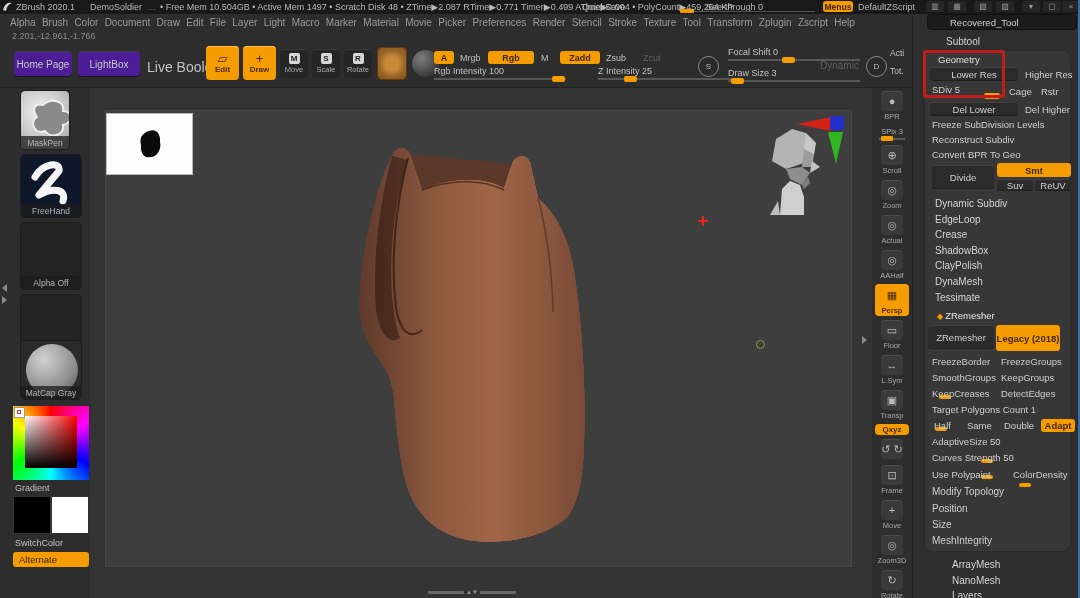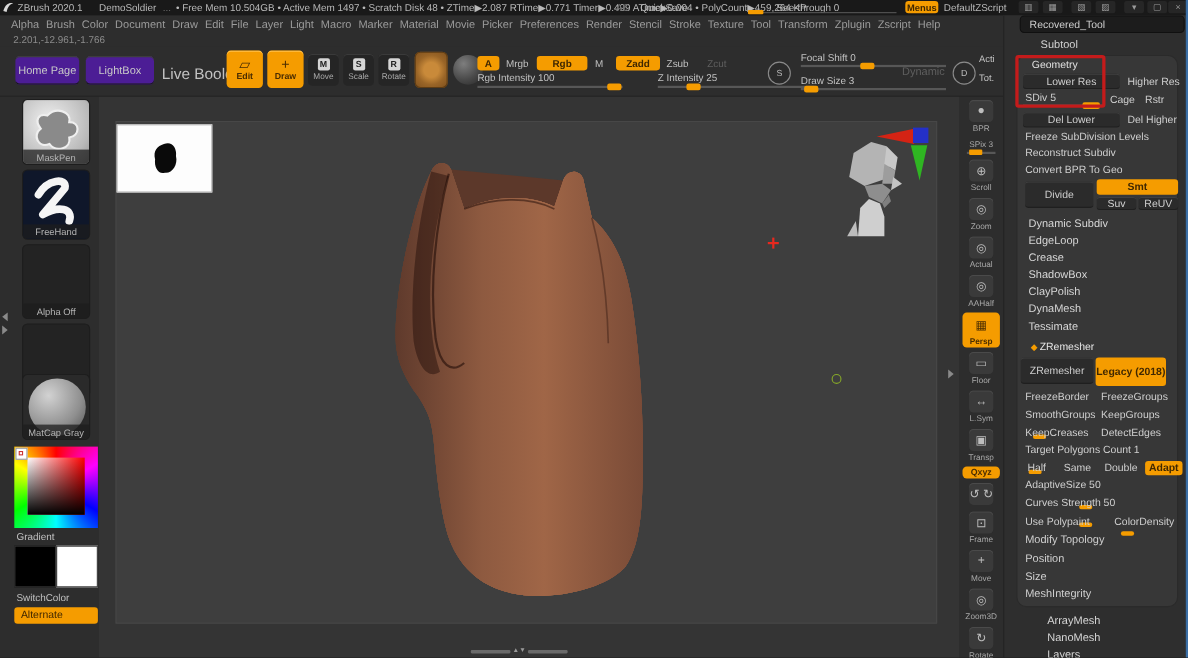--- a/index.html
+++ b/index.html
@@ -49,21 +49,21 @@
   .rs-label{font-size:7.5px;color:#a8a8a8;margin-top:1px;white-space:nowrap;}
   .rs-item.active{background:#f59c00;}
   .rs-item.active .rs-ic{background:transparent;color:#4a2d00;box-shadow:none;}
   .rs-item.active .rs-label{color:#4a2d00;font-weight:bold;}
   .rs-item.chip{background:#f59c00;padding:1px 2px;}
   .rs-item.chip .rs-label{color:#4a2d00;font-weight:bold;font-size:8px;margin:0;}
   .rs-slider{position:relative;width:26px;height:2px;background:#575757;margin-top:2px;}
   .rs-slider i{position:absolute;left:2px;top:-2px;width:12px;height:5px;background:#f59c00;border-radius:1px;}
   
   .toolpanel{left:912px;top:14px;width:168px;height:584px;background:#2e2e2e;border-left:1px solid #242424;}
-  .recovered{position:absolute;left:14px;top:0px;width:150px;height:16px;background:#1c1c1c;border:1px solid #101010;border-radius:4px;color:#cfcfcf;font-size:9.5px;display:flex;align-items:center;padding-left:8px;}
+  .recovered{position:absolute;left:14px;top:0px;width:150px;height:16px;background:#1c1c1c;border:1px solid #101010;border-radius:4px;color:#cfcfcf;font-size:9.5px;display:flex;align-items:center;padding-left:22px;}
   .subtool-h{position:absolute;left:33px;top:22px;font-size:10px;color:#d2d2d2;}
   .groupbox{position:absolute;left:11px;top:36px;width:147px;height:502px;background:#373737;border:1px solid #2a2a2a;border-radius:9px;}
   .p{position:absolute;font-size:9.5px;white-space:nowrap;color:#cfcfcf;}
   .pbtn{position:absolute;background:#2b2b2b;border-radius:3px;color:#cfcfcf;font-size:9.5px;display:flex;align-items:center;justify-content:center;box-shadow:inset 0 1px 0 #404040,inset 0 -1px 0 #1f1f1f;white-space:nowrap;}
   .pchip{position:absolute;background:#f59c00;border-radius:3px;color:#402800;font-size:9.5px;font-weight:bold;display:flex;align-items:center;justify-content:center;white-space:nowrap;}
   .red-box{position:absolute;border:3px solid #c41b1b;border-radius:3px;}
   .sec-list .p-sec{height:15.6px;font-size:10px;color:#d6d6d6;padding-left:3px;}
   .p-sec{white-space:nowrap;}
   .bullet{color:#f59c00;font-size:8px;margin-right:2px;}
   .bottom-list div{height:15.5px;font-size:10px;color:#d6d6d6;}
@@ -180,21 +180,21 @@
   <div class="abs lbl" style="left:728px;top:68px">Draw Size 3</div>
   <div class="abs lbl dim" style="left:820px;top:60px;font-size:10px">Dynamic</div>
   <div class="slider" style="left:728px;top:80px;width:132px">
       <span class="handle" style="left:3px"></span>
     </div>
   <div class="abs ring-icon" style="left:866px;top:56px;width:21px;height:21px">D</div>
   <div class="abs lbl" style="left:890px;top:48px;font-size:8.5px">Acti</div>
   <div class="abs lbl" style="left:890px;top:66px;font-size:8.5px">Tot.</div>
 
   <div class="abs leftshelf">
-    <div class="thumb" style="left:20px;top:2px;width:62px;height:60px;background:radial-gradient(circle at 40% 35%, #f2f2f2, #b9b9b9 70%, #8f8f8f)">
+    <div class="thumb" style="left:20px;top:2px;width:50px;height:60px;background:radial-gradient(circle at 40% 35%, #f2f2f2, #b9b9b9 70%, #8f8f8f)">
       <svg width="62" height="60" viewBox="0 0 62 60">
         <path d="M22,14 C30,6 44,10 42,20 C52,20 52,32 42,34 C44,44 30,48 24,40 C14,44 8,32 16,26 C10,18 14,12 22,14 Z" fill="#8a8a8a" stroke="#efefef" stroke-width="2"></path>
       </svg>
       <div class="thumb-label">MaskPen</div>
     </div>
     <div class="thumb" style="left:20px;top:66px;width:62px;height:64px;background:#0f172a">
       <svg width="62" height="64" viewBox="0 0 62 64">
         <path d="M14,22 C22,8 40,6 38,16 L18,40 C32,32 46,34 42,46" fill="none" stroke="#f5f5f5" stroke-width="7" stroke-linecap="round" stroke-linejoin="round"></path>
       </svg>
       <div class="thumb-label">FreeHand</div>

